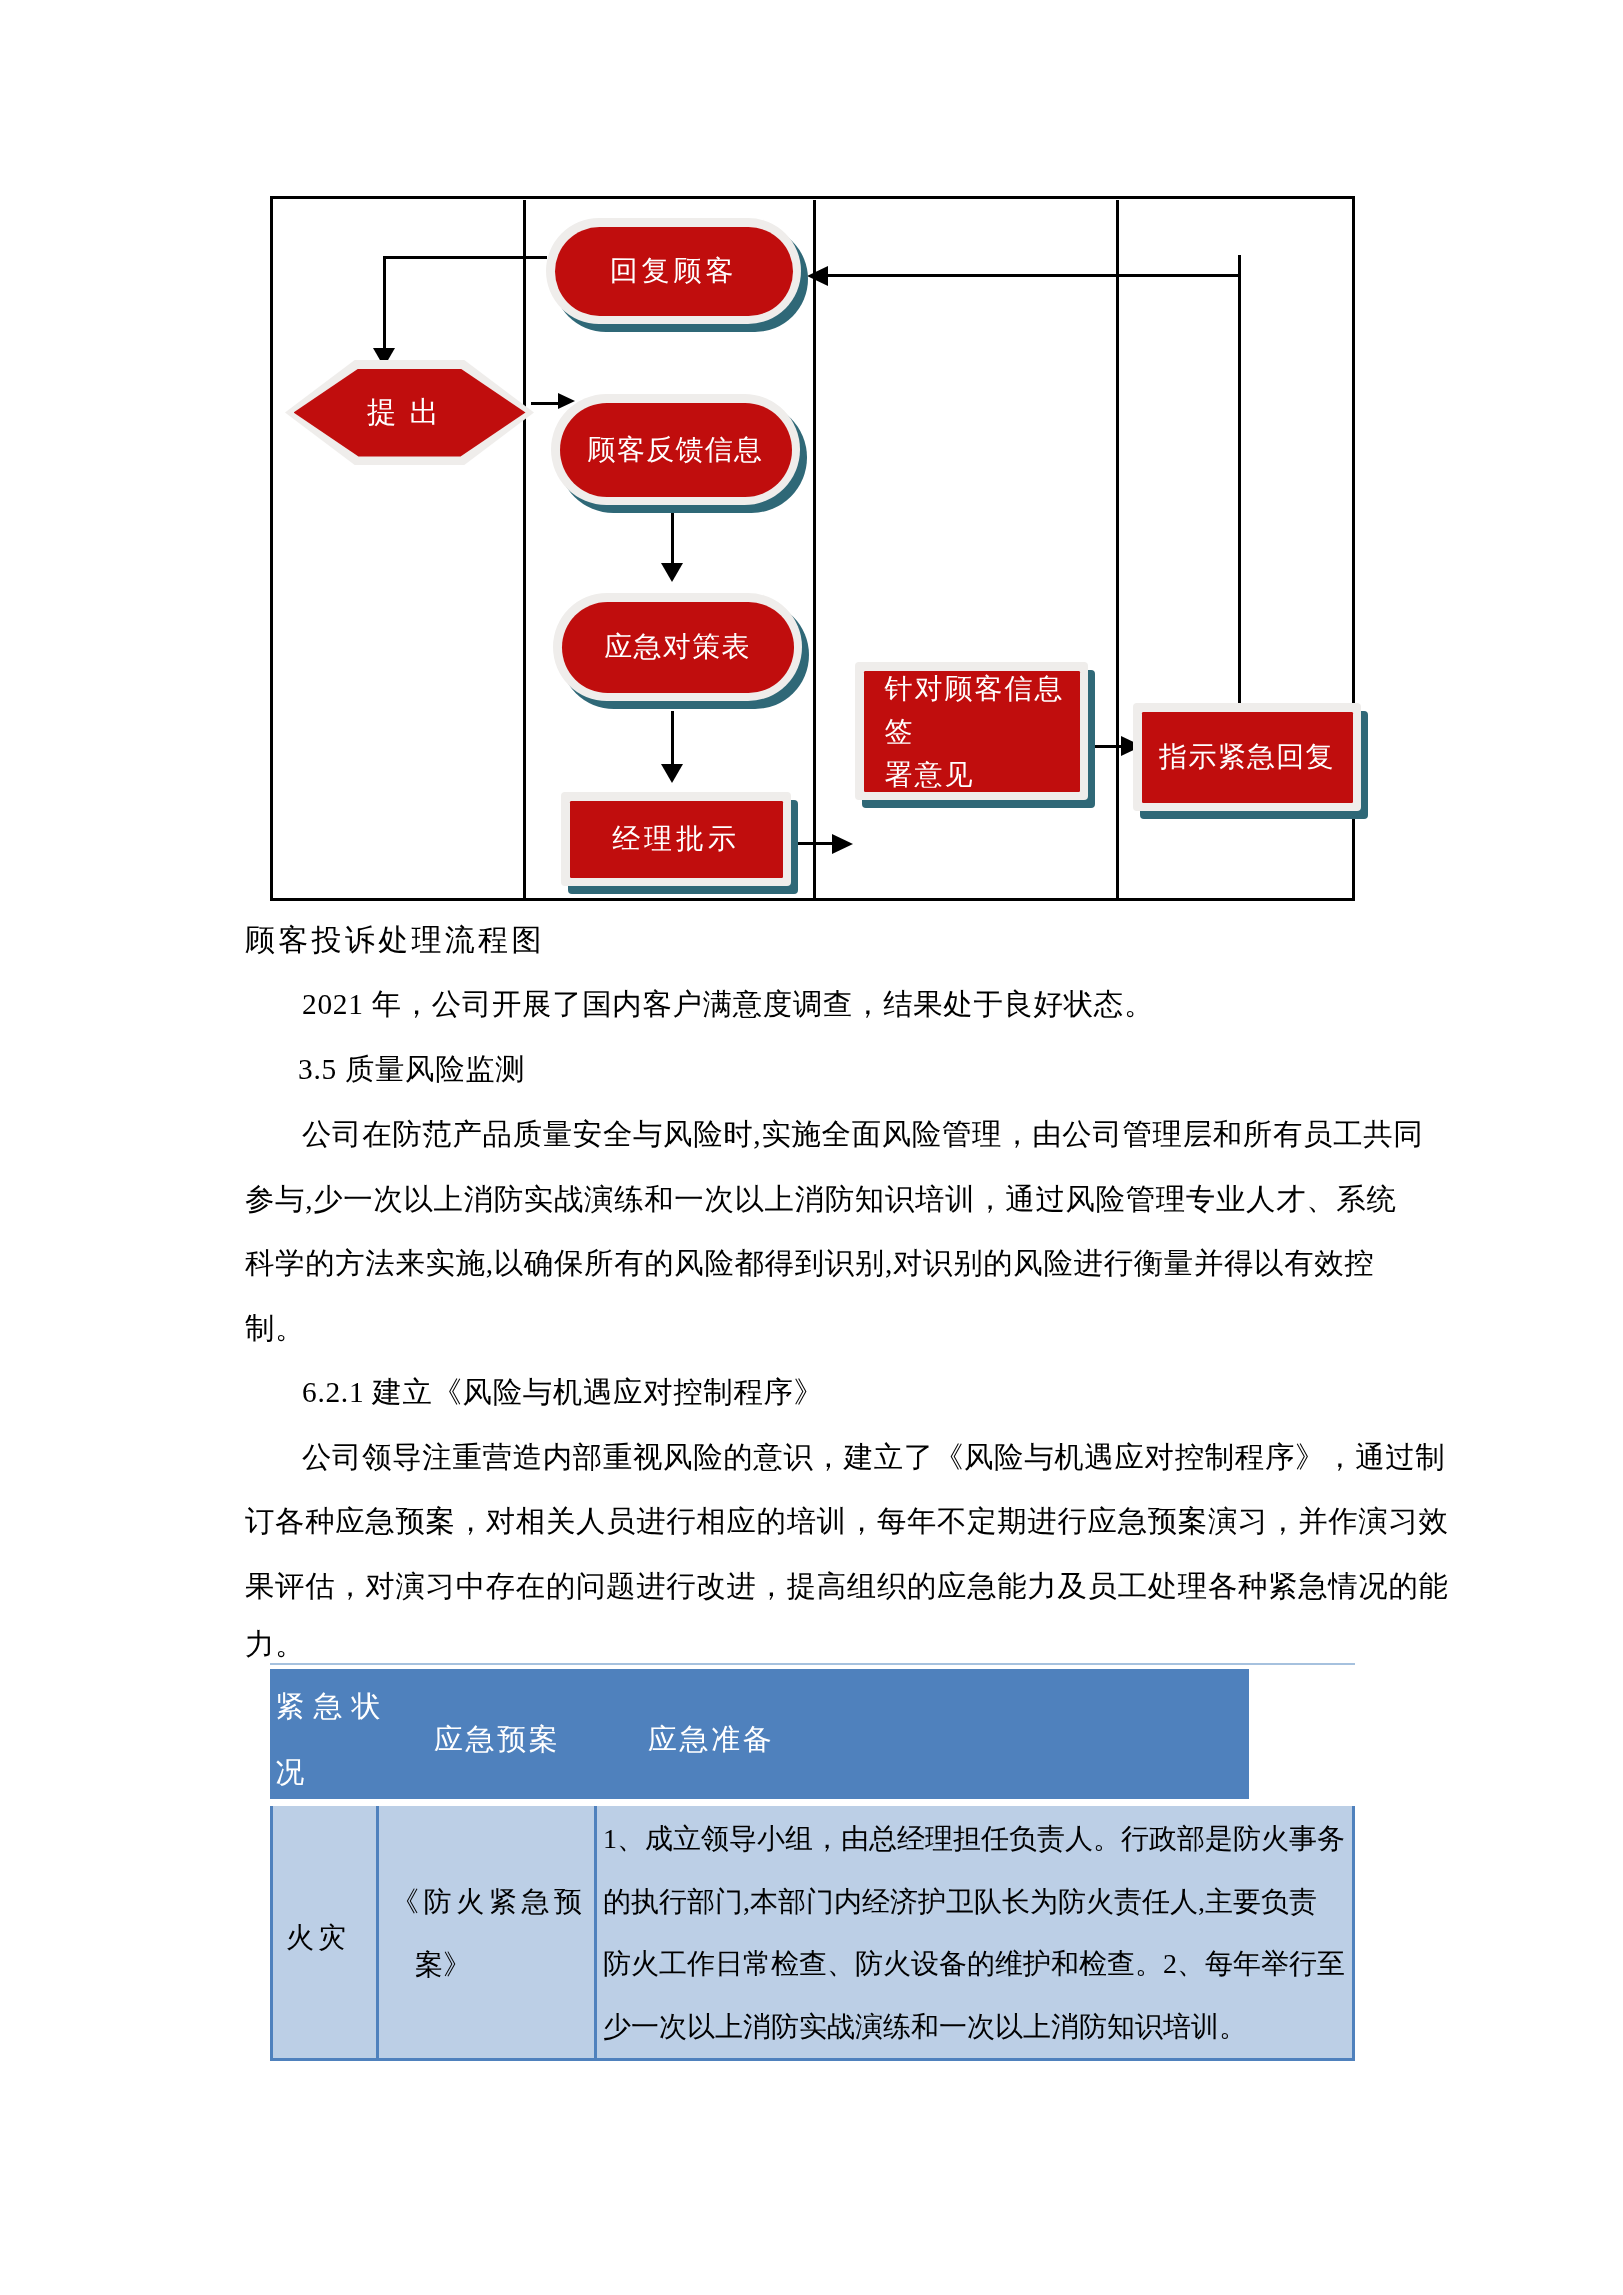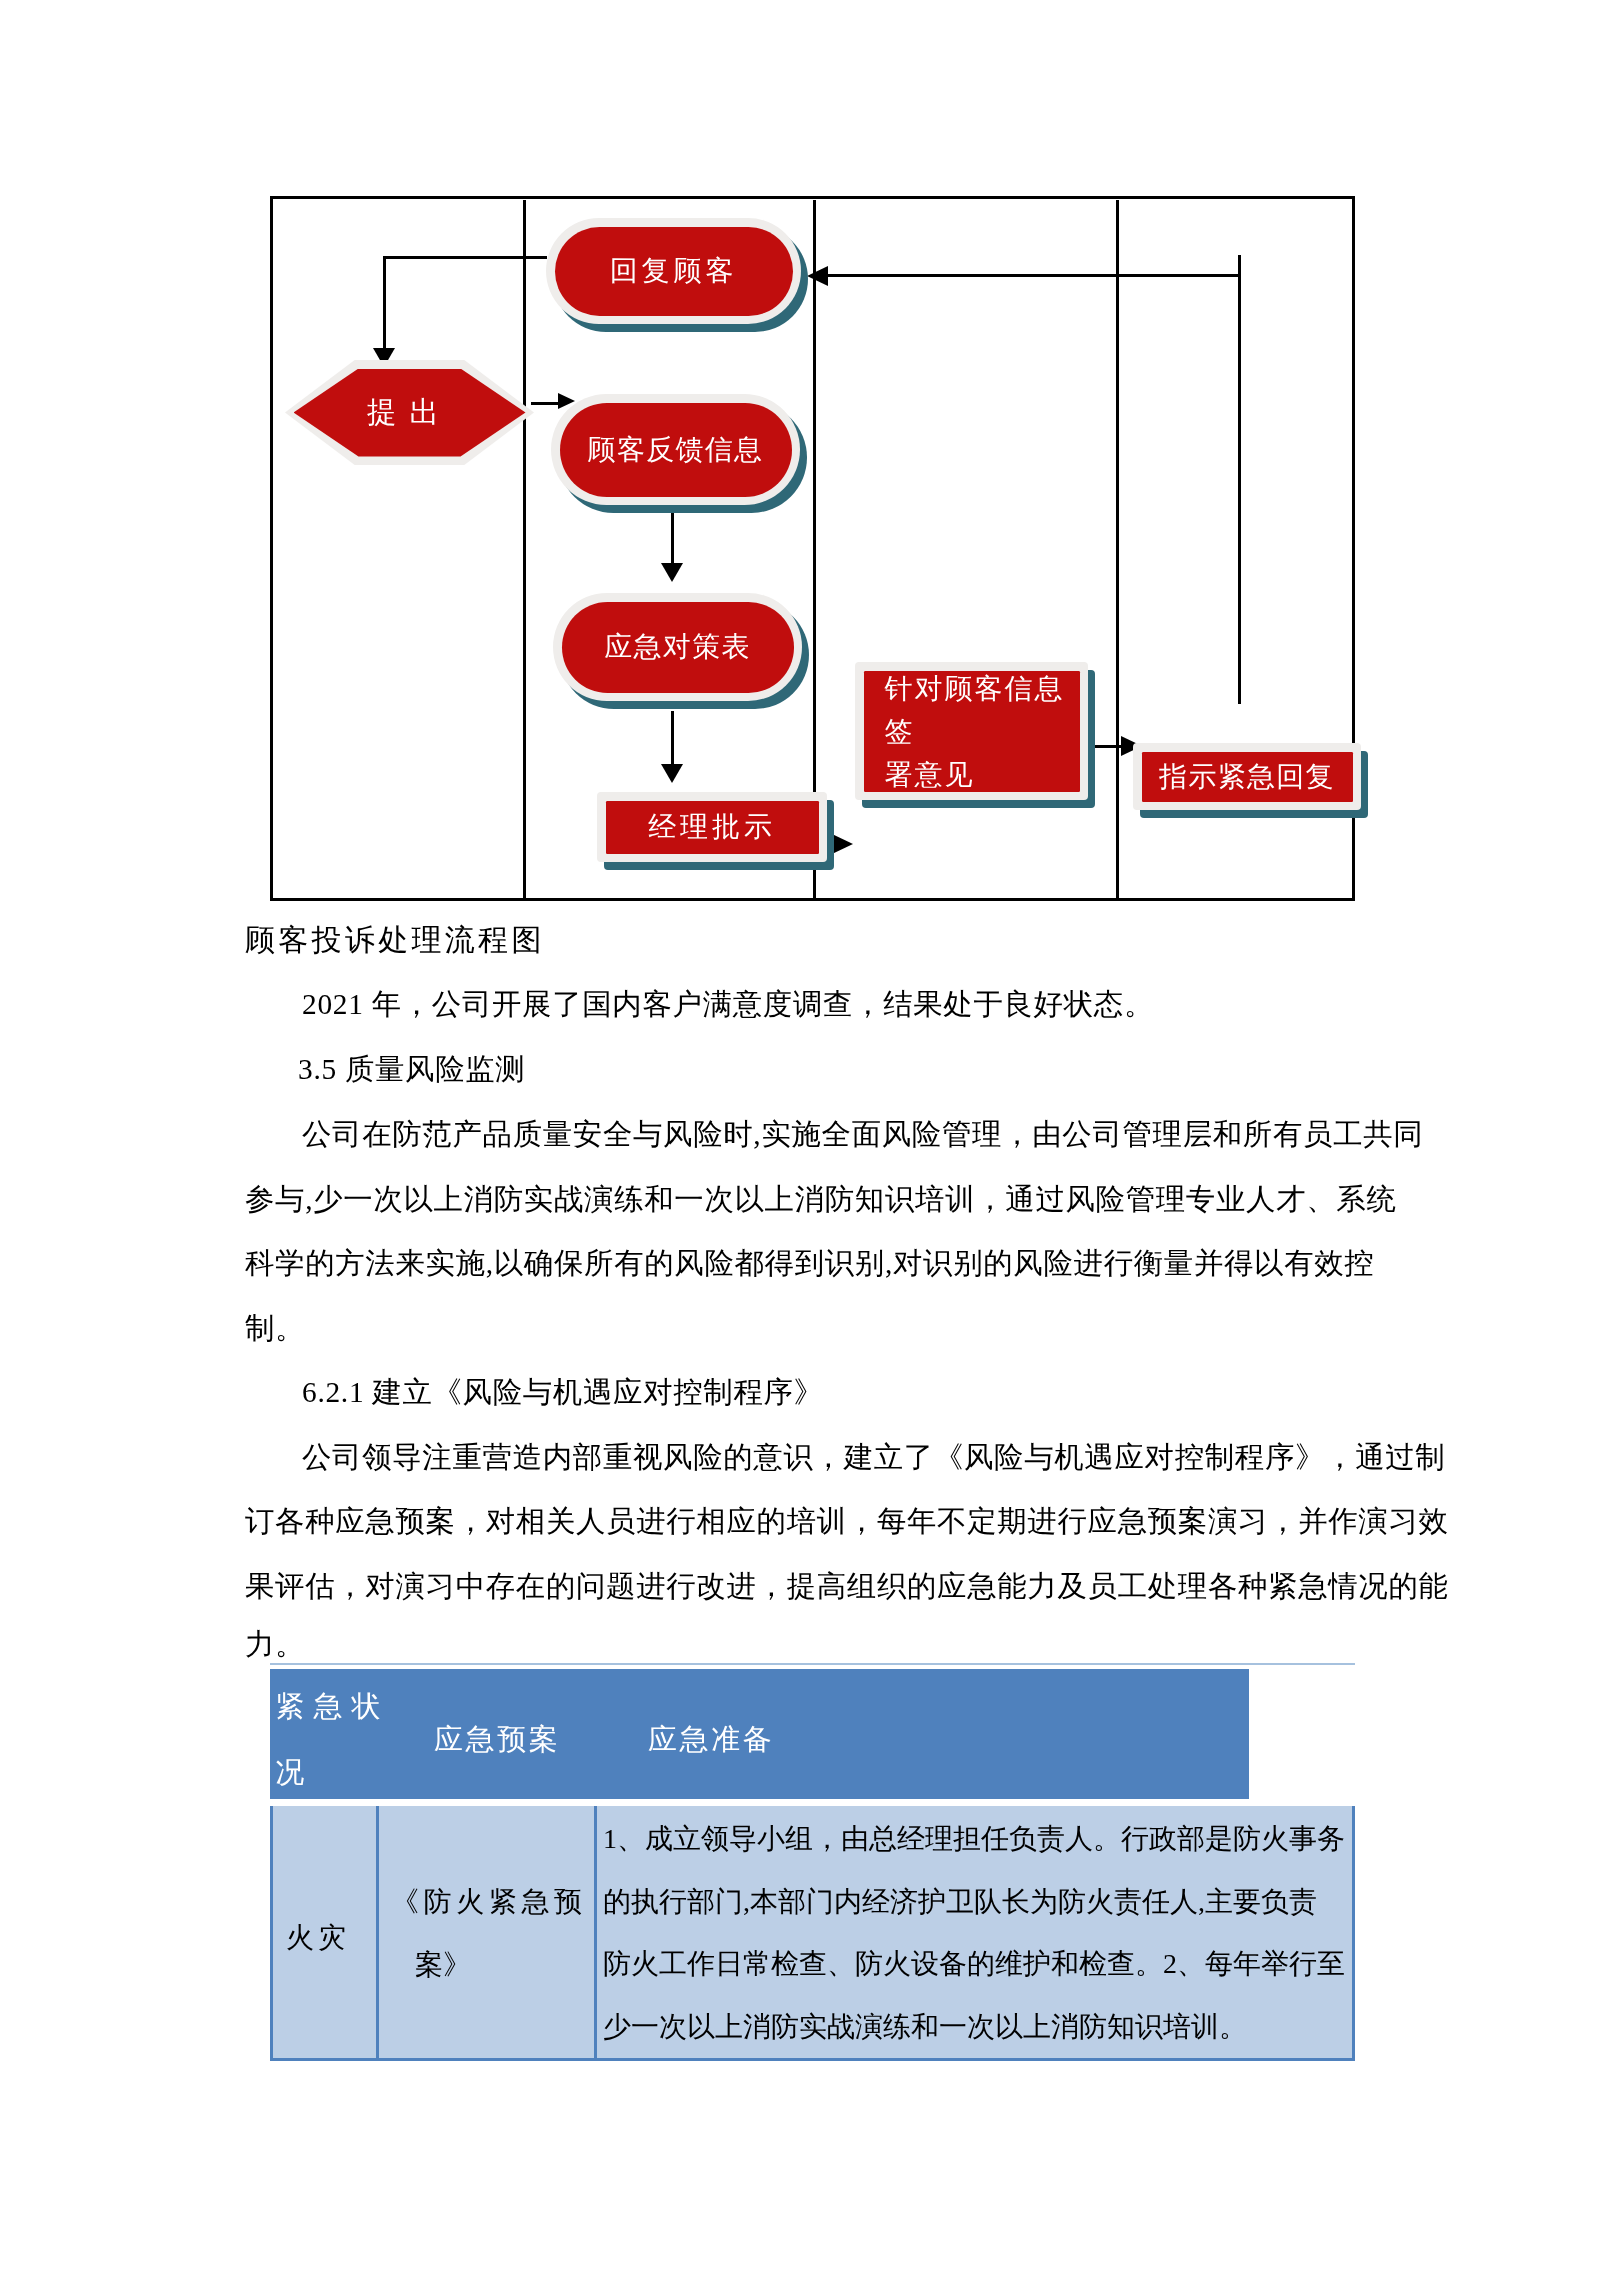--- a/index.html
+++ b/index.html
@@ -41,25 +41,25 @@
   .node-inner{position:absolute;left:8.5px;top:8.5px;right:8.5px;bottom:8.5px;background:#C00D0D;
         display:flex;align-items:center;justify-content:center;color:#fff;font-size:28px;}
   .stadium,.stadium .node-inner{border-radius:131px;}
   .rect{border-radius:3.9px;} .rect .node-inner{border-radius:1.3px;}
   #node-reply{left:546px;top:218px;width:255px;height:106px;}
   #node-propose{left:285px;top:360px;width:249px;height:105px;
         clip-path:polygon(0 50%,28% 0,72% 0,100% 50%,72% 100%,28% 100%);background:#EFEDEB;}
   #node-propose .node-inner{clip-path:polygon(0 50%,28% 0,72% 0,100% 50%,72% 100%,28% 100%);}
   #node-feedback{left:551px;top:394px;width:249px;height:111px;}
   #node-counter{left:553px;top:593px;width:249px;height:108px;}
-  #node-manager{left:561px;top:792px;width:230px;height:70px;margin-left:36px;}
+  #node-manager{left:561px;top:792px;width:230px;height:94px;}
   #node-sign{left:855px;top:662px;width:233px;height:138px;}
   #node-sign .node-inner{justify-content:flex-start;align-items:center;padding-left:21px;}
   #node-sign .sign-lines{line-height:43px;letter-spacing:2px;}
-  #node-urgent{left:1133px;top:703px;width:228px;height:67px;margin-top:40px;}
+  #node-urgent{left:1133px;top:703px;width:228px;height:108px;}
   .ls6{letter-spacing:3.9px;} .ls2{letter-spacing:1.3px;}
   #node-propose .node-inner{letter-spacing:13px;font-size:29.4px;}
 
   
   .caption{position:absolute;left:245px;top:920px;font-size:30px;letter-spacing:3.3px;}
   .bline{position:absolute;font-size:29.4px;letter-spacing:0.7px;white-space:nowrap;}
   #ln0{left:302px;top:985px;} #ln1{left:298px;top:1050px;} #ln2{left:302px;top:1115px;}
   #ln3{left:245px;top:1180px;} #ln4{left:245px;top:1244px;} #ln5{left:245px;top:1309px;}
   #ln6{left:302px;top:1373px;} #ln7{left:302px;top:1438px;} #ln8{left:245px;top:1502px;}
   #ln9{left:245px;top:1567px;} #ln10{left:245px;top:1625px;}

